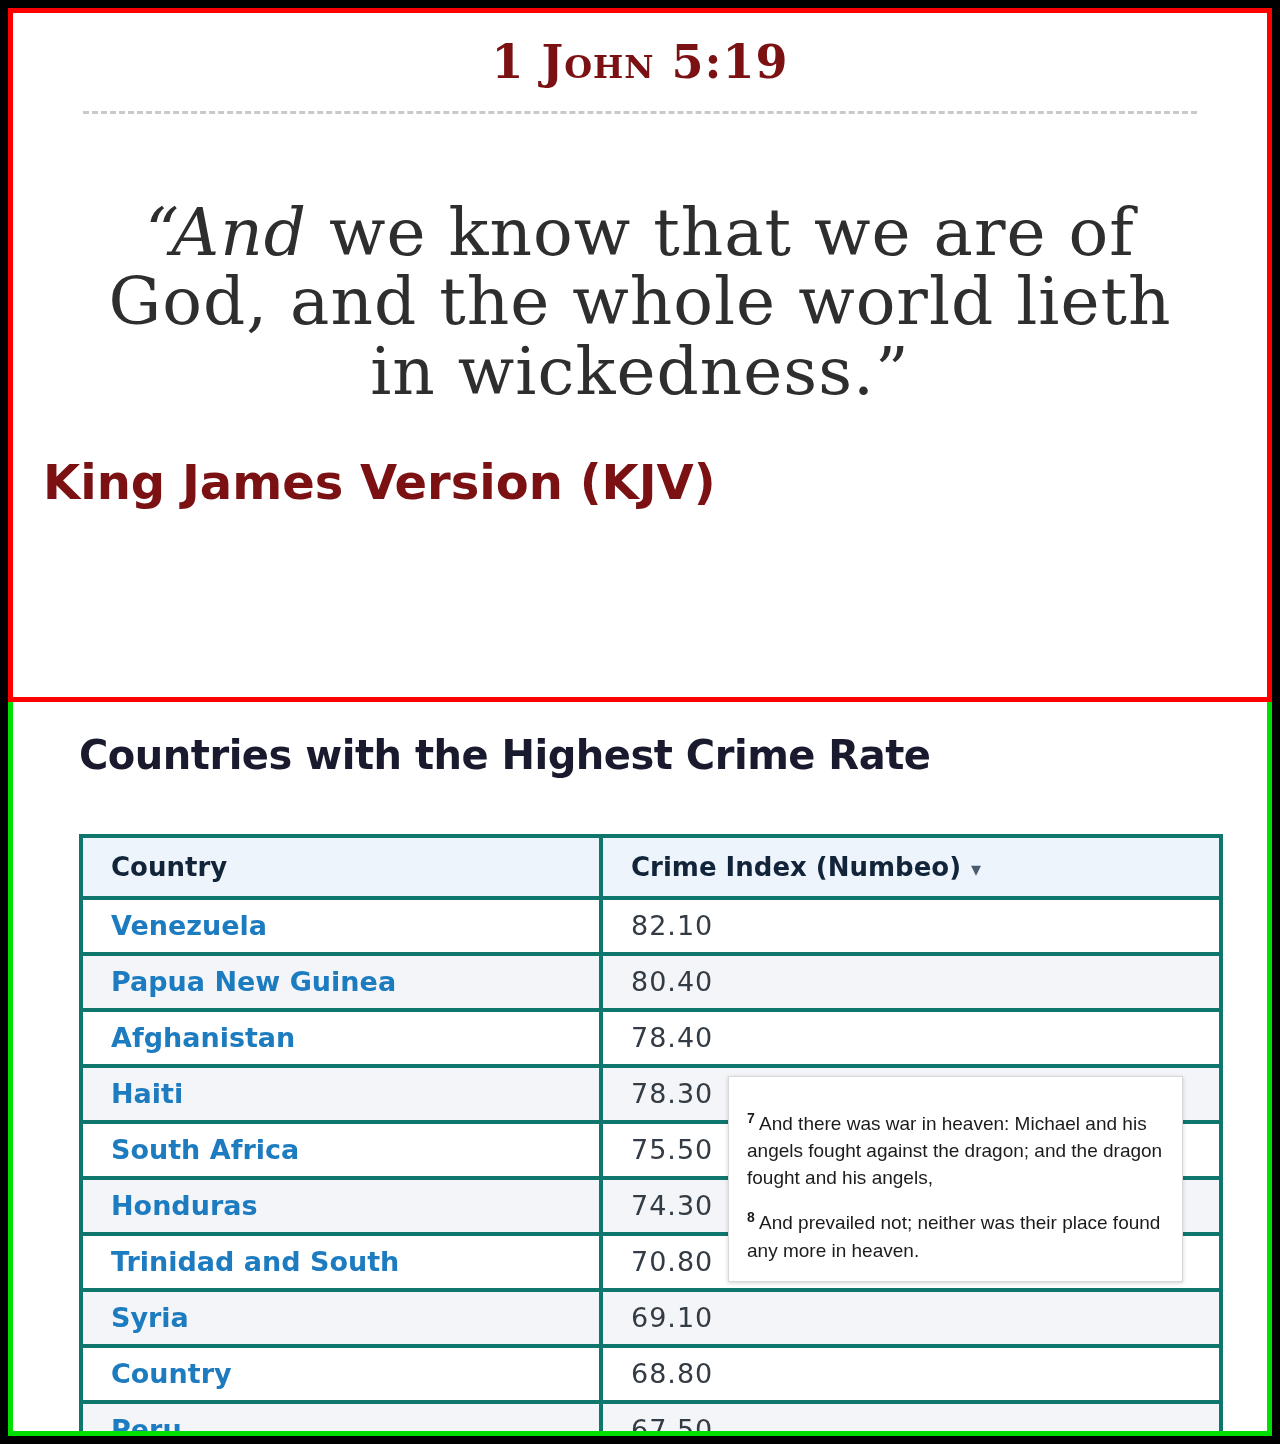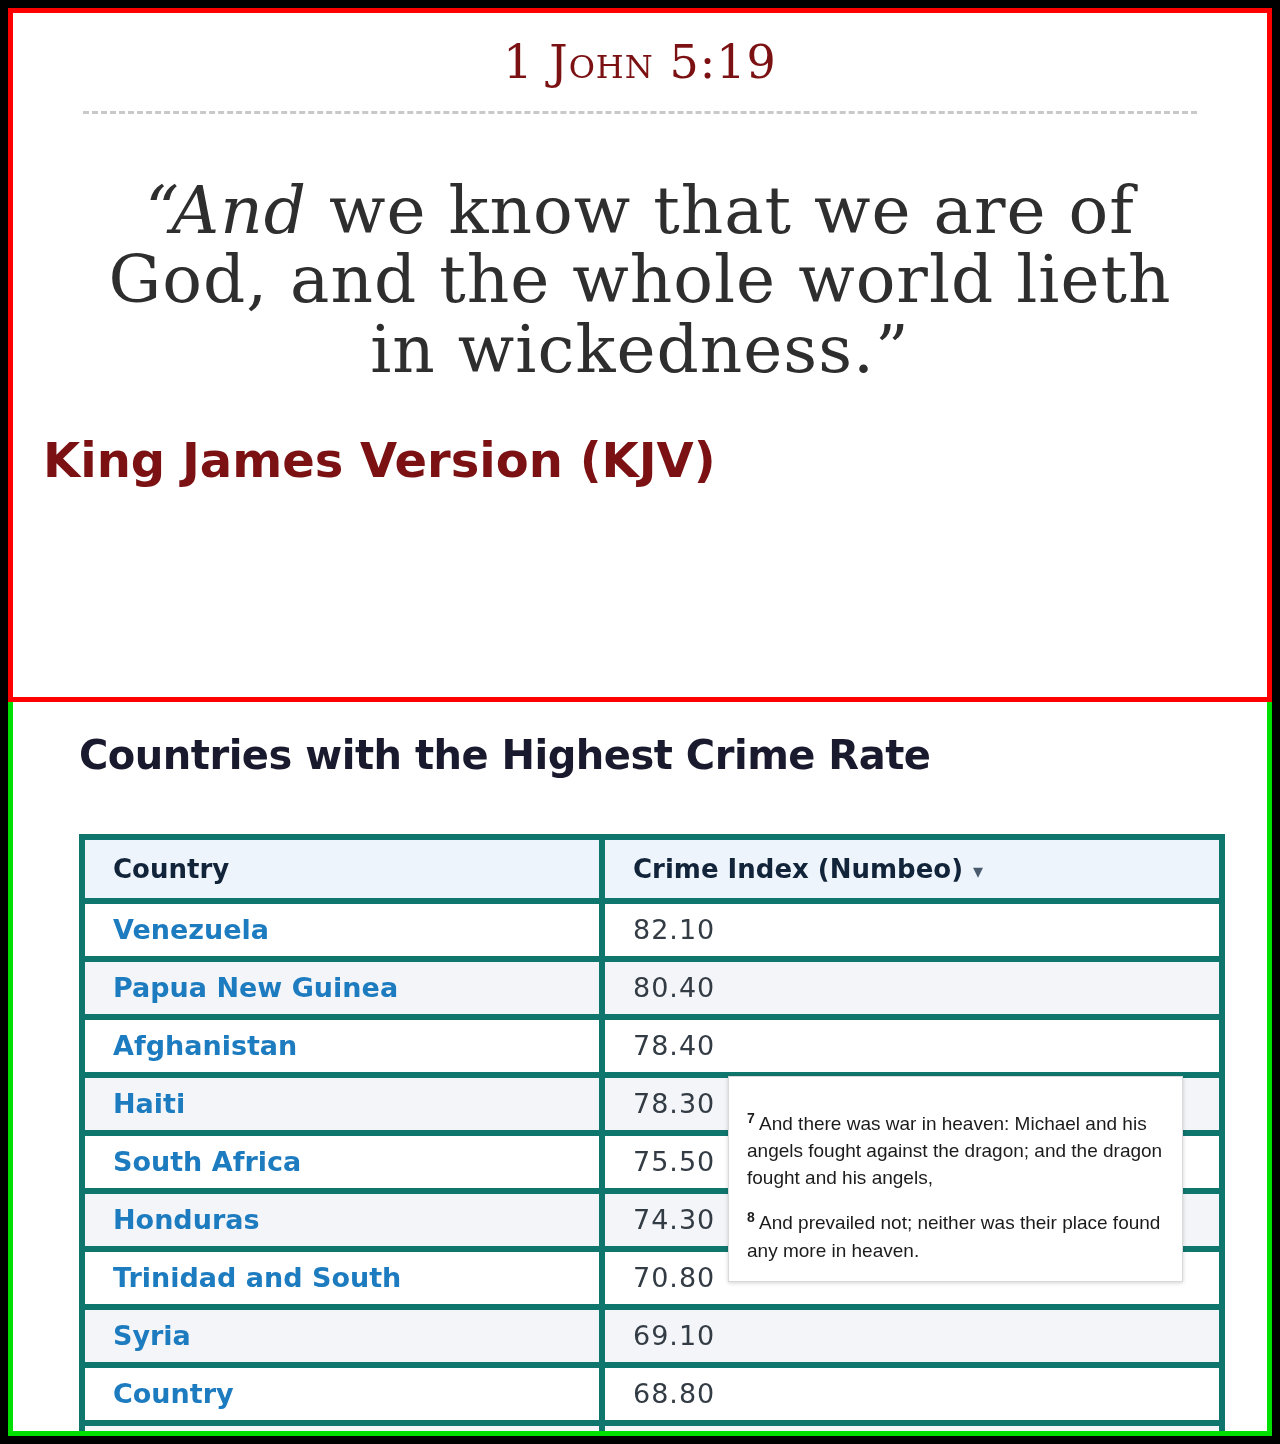--- a/index.html
+++ b/index.html
@@ -22,37 +22,37 @@
     background: #ffffff;
     border: 5px solid #ff0000;
     width: 1264px;
     height: 694px;
     padding: 10px 30px 0 30px;
   }
   .verse-ref {
     text-align: center;
     color: #7b1113;
     font-family: "DejaVu Serif", serif;
-    font-weight: normal;
+    font-weight: bold;
     font-size: 46px;
     letter-spacing: 1px;
     font-variant: small-caps;
     margin-top: 12px;
   }
   .dashed-rule {
     margin: 22px 40px 0 40px;
     border-top: 3px dashed #c9c9c9;
   }
   .verse-body {
     text-align: center;
     font-family: "DejaVu Serif", serif;
     color: #2e2e2e;
     font-size: 66px;
     line-height: 1.05;
-    margin-top: 62px;
+    margin-top: 84px;
     padding: 0 40px;
     letter-spacing: 1px;
   }
   .verse-body .lead {
     font-style: italic;
   }
   .verse-version {
     text-align: left;
     color: #7b1113;
     font-family: "DejaVu Sans", sans-serif;
@@ -81,21 +81,21 @@
     margin: 10px 0 0 28px;
     max-width: 1110px;
   }
   table.crime {
     border-collapse: collapse;
     margin: 54px 0 0 28px;
     width: 1140px;
     table-layout: fixed;
   }
   table.crime th, table.crime td {
-    border: 6px solid #0f766e;
+    border: 4px solid #0f766e;
     padding: 10px 14px 11px 28px;
     text-align: left;
     font-size: 27px;
     font-family: "DejaVu Sans", sans-serif;
   }
   table.crime th {
     background: #eef4fb;
     font-weight: bold;
     color: #12243a;
     font-size: 26px;

